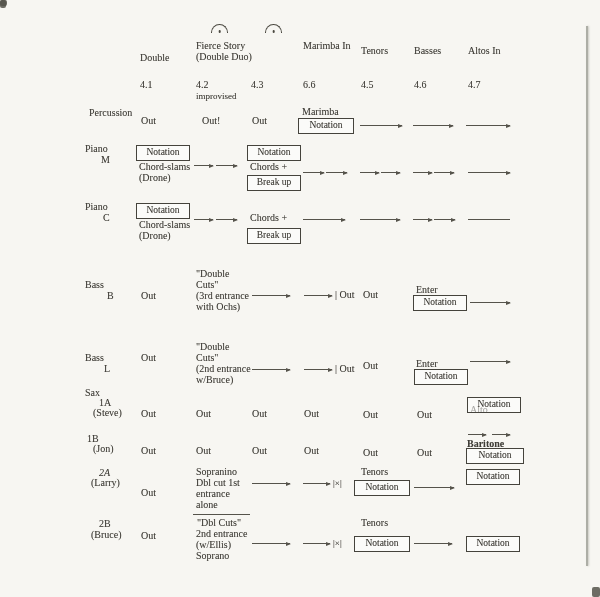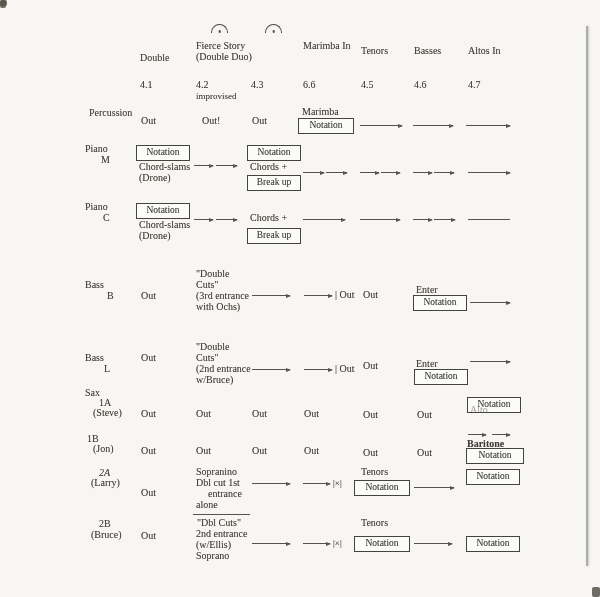--- a/index.html
+++ b/index.html
@@ -170,21 +170,21 @@
   <div class="arr" style="left:468px;top:434px;width:18px;"></div>
   <div class="arr" style="left:492px;top:434px;width:18px;"></div>
   <span class="t" style="left:467px;top:438px;font-weight:bold;">Baritone</span>
   <div class="nbox" style="left:466px;top:448px;width:56px;height:14px;">Notation</div>
 
   <span class="t" style="left:99px;top:467px;font-style:italic;">2A</span>
   <span class="t" style="left:91px;top:477px;">(Larry)</span>
   <span class="t" style="left:141px;top:487px;">Out</span>
   <span class="t" style="left:196px;top:466px;">Sopranino</span>
   <span class="t" style="left:196px;top:477px;">Dbl cut 1st</span>
-  <span class="t" style="left:196px;top:488px;margin-left:12px;">entrance</span>
+  <span class="t" style="left:196px;top:488px;">entrance</span>
   <span class="t" style="left:196px;top:499px;">alone</span>
   <div class="arr" style="left:252px;top:483px;width:38px;"></div>
   <div class="arr" style="left:303px;top:483px;width:27px;"></div>
   <span class="t small" style="left:333px;top:478px;">|×|</span>
   <span class="t" style="left:361px;top:466px;">Tenors</span>
   <div class="nbox" style="left:354px;top:480px;width:54px;height:14px;">Notation</div>
   <div class="arr" style="left:414px;top:487px;width:40px;"></div>
   <div class="nbox" style="left:466px;top:469px;width:52px;height:14px;">Notation</div>
 
   <span class="t" style="left:99px;top:518px;">2B</span>

